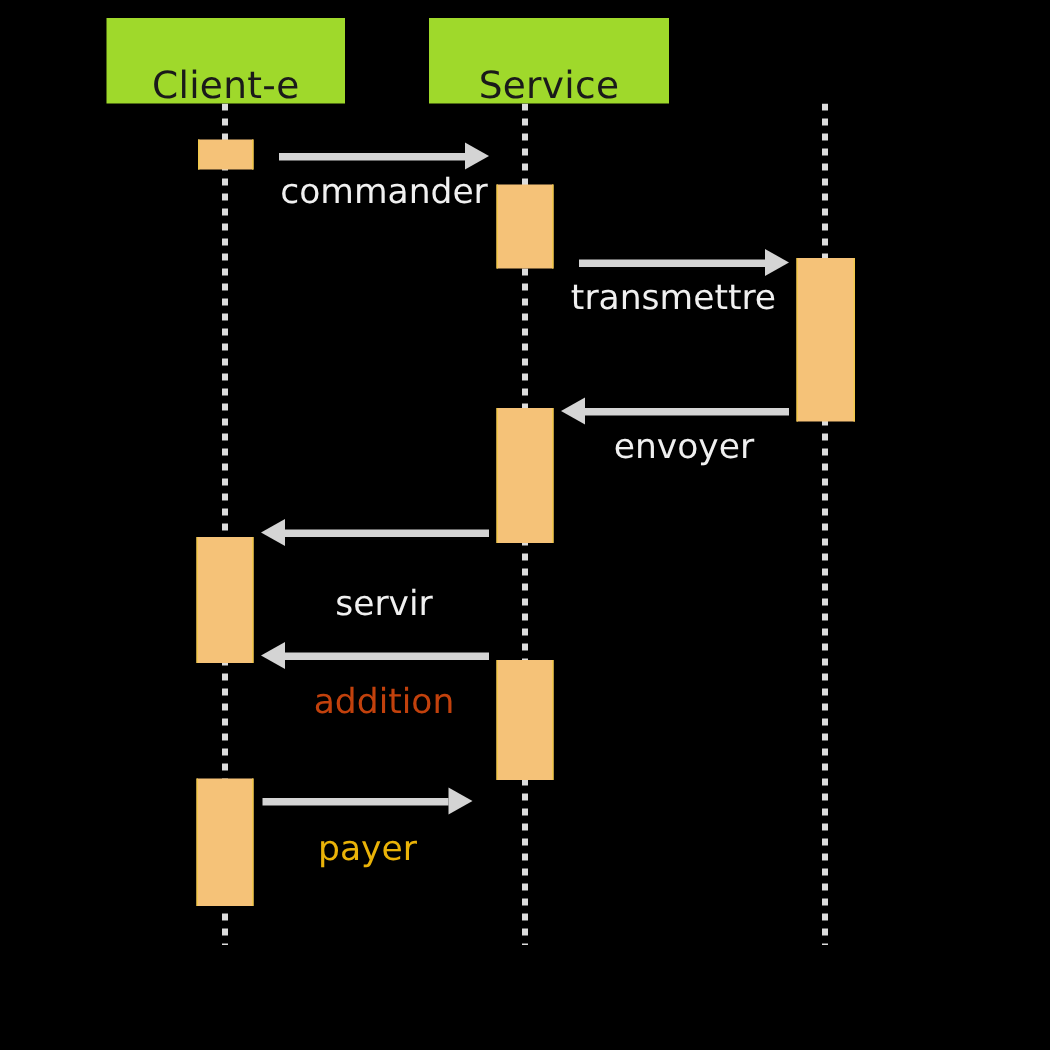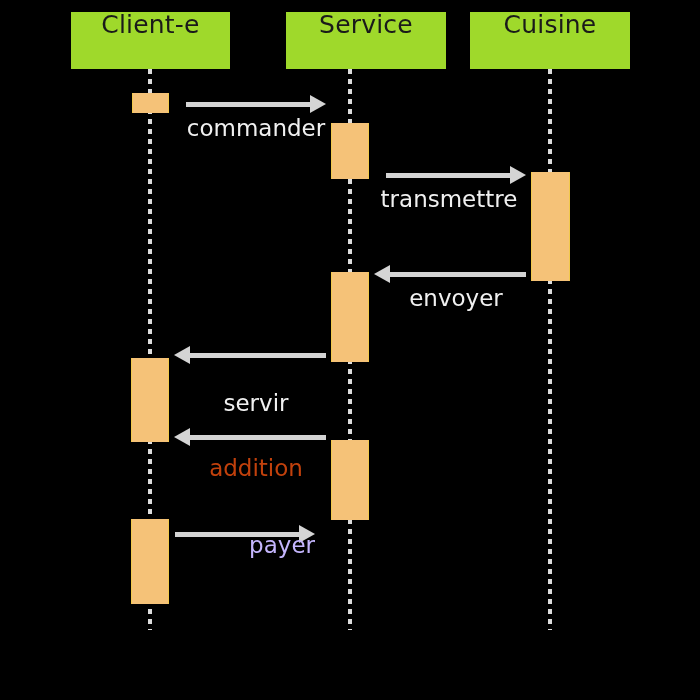--- a/index.html
+++ b/index.html
@@ -14,21 +14,21 @@
     background: #000000;
     overflow: hidden;
     font-family: "DejaVu Sans", sans-serif;
   }
 
   
   .participant-box {
     position: absolute;
     background: #9fd92b;
     display: flex;
-    align-items: flex-start;
+    align-items: flex-end;
     justify-content: center;
     box-sizing: border-box;
   }
   .participant-label {
     color: #1a1a1a;
     font-size: 25px;
     font-weight: 400;
     letter-spacing: 0.2px;
     line-height: 1;
     white-space: nowrap;
@@ -90,23 +90,20 @@
 <body>
 
 <div id="canvas">
 
   <div class="participant-box" id="pbox-0" style="left: 71px; top: 12px; width: 159px; height: 57px; background: rgb(159, 217, 43);">
     <span class="participant-label">Client-e</span>
   </div>
   <div class="participant-box" id="pbox-1" style="left: 270px; top: 12px; width: 160px; height: 57px; background: rgb(159, 217, 43); margin-left: 16px;">
     <span class="participant-label">Service</span>
   </div>
-  <div class="participant-box" id="pbox-2" style="left: 470px; top: 12px; width: 160px; height: 57px; background: rgb(159, 217, 43);">
-    <span class="participant-label">Cuisine</span>
-  </div>
 
   <div class="lifeline" id="lifeline-0" style="left: 148px; top: 69px; height: 561px;"></div>
   <div class="lifeline" id="lifeline-1" style="left: 348px; top: 69px; height: 561px;"></div>
   <div class="lifeline" id="lifeline-2" style="left: 548px; top: 69px; height: 561px;"></div>
 
   <div id="activation-layer">
       <div class="activation" style="left: 132px; top: 93px; width: 37px; height: 20px; background: rgb(245, 194, 120); border-left-color: rgb(242, 201, 76); border-right-color: rgb(242, 201, 76);"></div>
       <div class="activation" style="left: 131px; top: 358px; width: 38px; height: 84px; background: rgb(245, 194, 120); border-left-color: rgb(242, 201, 76); border-right-color: rgb(242, 201, 76);"></div>
       <div class="activation" style="left: 131px; top: 519px; width: 38px; height: 85px; background: rgb(245, 194, 120); border-left-color: rgb(242, 201, 76); border-right-color: rgb(242, 201, 76);"></div>
       <div class="activation" style="left: 331px; top: 123px; width: 38px; height: 56px; background: rgb(245, 194, 120); border-left-color: rgb(242, 201, 76); border-right-color: rgb(242, 201, 76);"></div>
@@ -126,16 +123,16 @@
       <div class="msg-head left" style="top: 265px; left: 374px; border-right-color: rgb(212, 212, 212);"></div>
       <div class="msg-label" style="left: 386px; width: 140px; top: 287px; color: rgb(240, 240, 240);">envoyer</div>
       <div class="msg-line" style="background: rgb(212, 212, 212); top: 352.5px; left: 190px; width: 136px;"></div>
       <div class="msg-head left" style="top: 346px; left: 174px; border-right-color: rgb(212, 212, 212);"></div>
       <div class="msg-label" style="left: 186px; width: 140px; top: 392px; color: rgb(240, 240, 240); text-align: center;">servir</div>
       <div class="msg-line" style="background: rgb(212, 212, 212); top: 434.5px; left: 190px; width: 136px;"></div>
       <div class="msg-head left" style="top: 428px; left: 174px; border-right-color: rgb(212, 212, 212);"></div>
       <div class="msg-label" style="left: 186px; width: 140px; top: 457px; color: #c2410c;">addition</div>
       <div class="msg-line" style="background: rgb(212, 212, 212); top: 531.5px; left: 175px; width: 124px;"></div>
       <div class="msg-head right" style="top: 525px; left: 299px; border-left-color: rgb(212, 212, 212);"></div>
-      <div class="msg-label" style="left: 175px; width: 140px; top: 534px; color: #c4b5fd; text-align: right;">payer</div>
+      <div class="msg-label" style="left: 175px; width: 140px; top: 555px; color: #eab308;">payer</div>
     </div>
 
 </div>
 
 </body></html>

